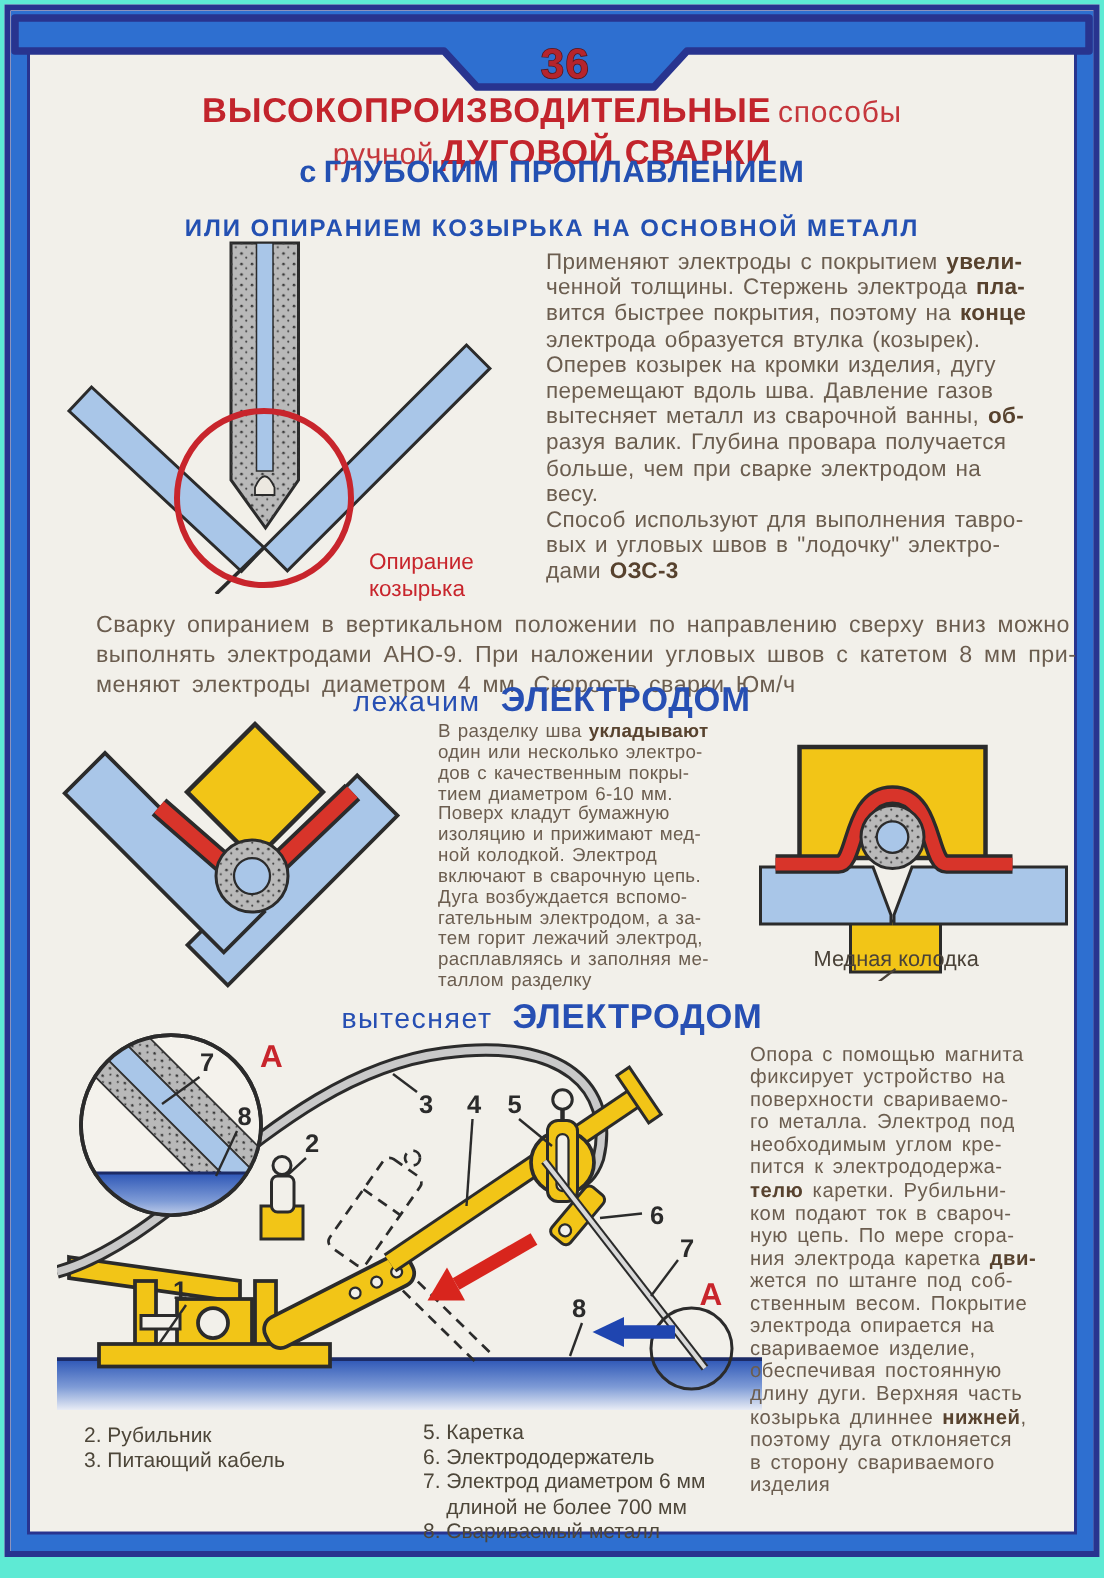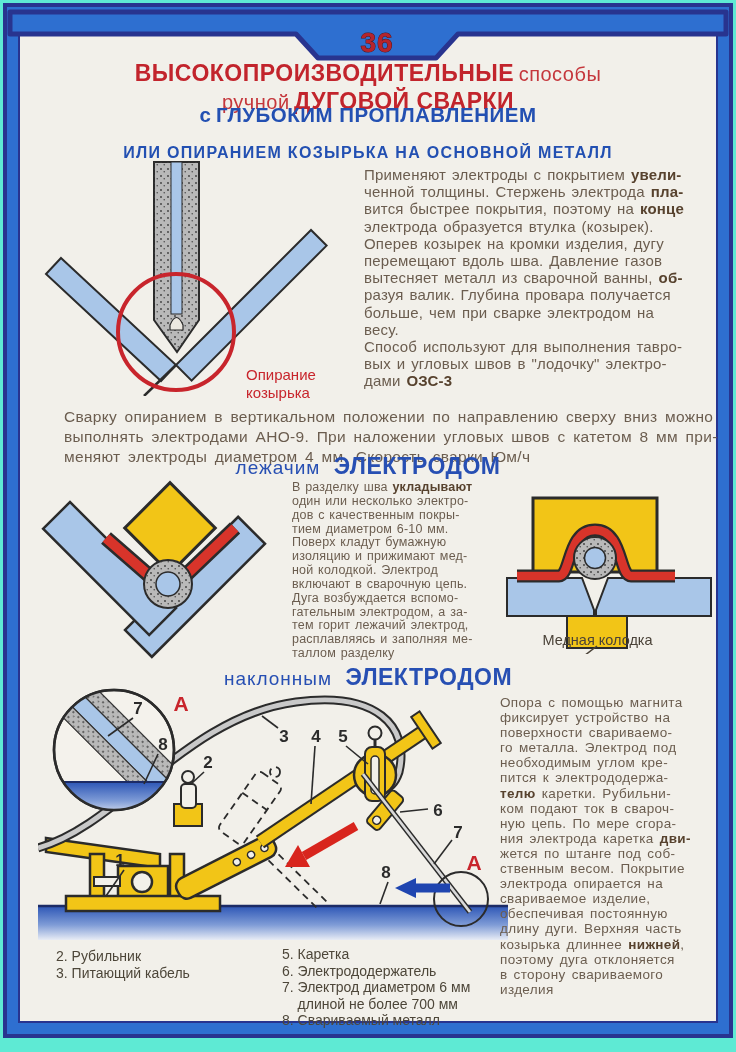--- a/index.html
+++ b/index.html
@@ -138,21 +138,21 @@
     <path d="M12,90 H54 C66,90 62,44 90,44 C118,44 114,90 126,90 H170" fill="none" stroke="#2b2b2b" stroke-width="13"></path>
     <path d="M12,90 H54 C66,90 62,44 90,44 C118,44 114,90 126,90 H170" fill="none" stroke="#d8342a" stroke-width="8.5"></path>
     <circle cx="90" cy="72" r="21" fill="#b9b9b9" stroke="#2b2b2b" stroke-width="2"></circle>
     <circle cx="90" cy="72" r="21" fill="url(#speck)"></circle>
     <circle cx="90" cy="72" r="10.5" fill="#a9c6e8" stroke="#2b2b2b" stroke-width="1.5"></circle>
     <line x1="92" y1="160" x2="58" y2="186" stroke="#4a4238" stroke-width="1.5"></line>
   </svg>
   <div class="abs cap-dark" style="left:505px;top:632px;width:185px;">Медная колодка</div>
 
   <div class="hdr" style="top:664px;">
-    <span class="small">наклонным</span>&nbsp;&nbsp;
+    <span class="small">вытесняет</span>&nbsp;&nbsp;
     <span class="big">ЭЛЕКТРОДОМ</span>
   </div>
 
   <svg class="abs" style="left:38px;top:678px;" width="470" height="262" viewBox="0 0 470 262">
     <defs>
       <linearGradient id="gg" x1="0" y1="0" x2="0" y2="1">
         <stop offset="0" stop-color="#2d56b6"></stop>
           <stop offset="0.55" stop-color="#7e9bd6"></stop>
           <stop offset="1" stop-color="#e8ecf5"></stop>
       </linearGradient>

